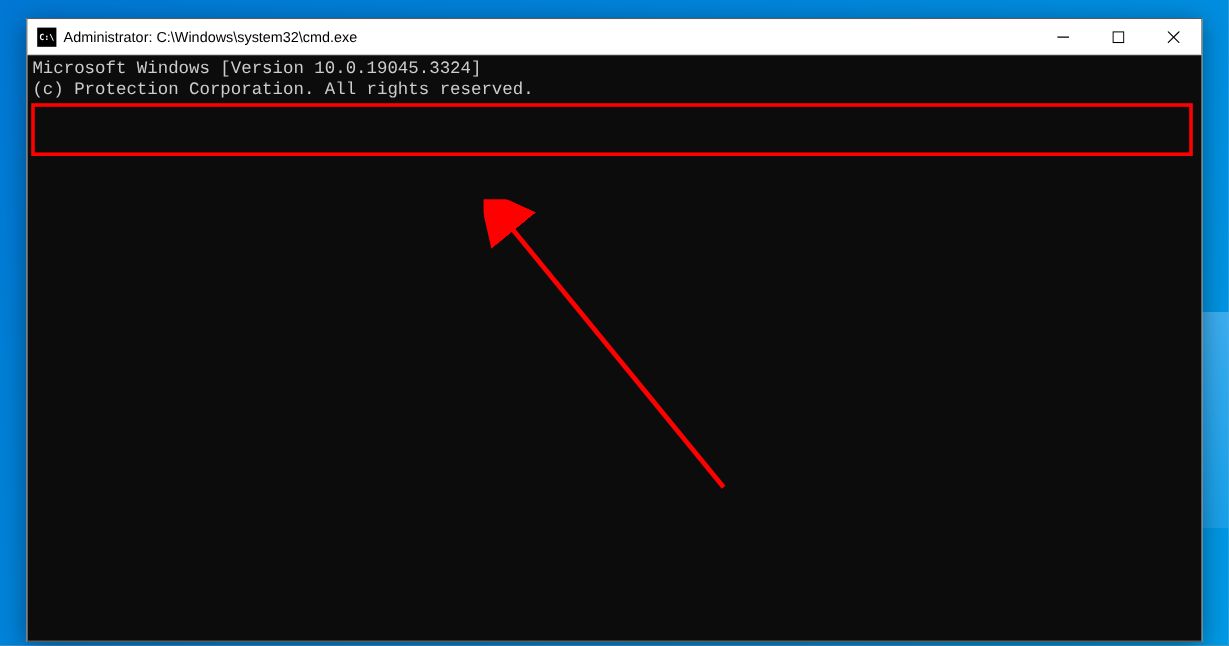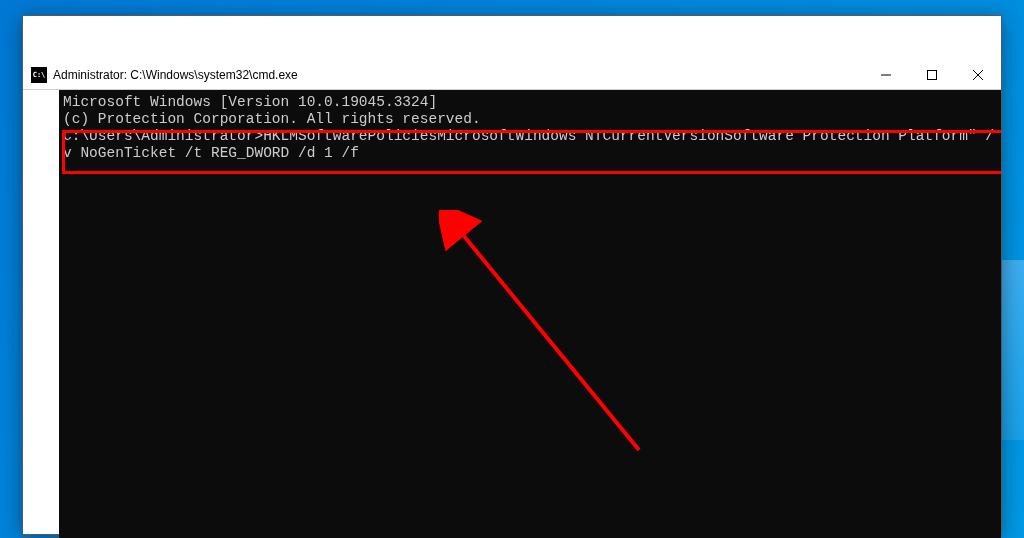--- a/index.html
+++ b/index.html
@@ -33,21 +33,20 @@
       background: #ffffff;
       border: 1px solid #5a5a5a;
       box-shadow: 0 4px 20px rgba(0,0,0,0.4);
     }
     .titlebar {
       height: 30px;
       background: #ffffff;
       display: flex;
       align-items: center;
       border-bottom: 1px solid #d0d0d0;
-      margin-top: 44px;
     }
     .titlebar-icon {
       width: 16px;
       height: 16px;
       margin-left: 8px;
       margin-right: 6px;
       background: #000;
       position: relative;
       display: flex;
       align-items: center;
@@ -80,21 +79,20 @@
     .terminal {
       background: #0c0c0c;
       height: calc(100% - 30px);
       padding: 4px 0px 0 4px;
       font-family: Consolas, "Courier New", monospace;
       font-size: 14.5px;
       line-height: 17px;
       color: #cccccc;
       position: relative;
       overflow: hidden;
-      margin-left: 36px;
     }
     .terminal-line {
       white-space: pre-wrap;
       word-break: break-all;
     }
     .highlight-box {
       position: absolute;
       border: 3px solid #ff0000;
       background: transparent;
       pointer-events: none;
@@ -136,21 +134,20 @@
             <line x1="0" y1="0" x2="10" y2="10"></line>
             <line x1="10" y1="0" x2="0" y2="10"></line>
           </svg>
       </div>
     </div>
   </div>
   <div class="terminal">
     <div class="terminal-line">Microsoft Windows [Version 10.0.19045.3324]</div>
     <div class="terminal-line">(c) Protection Corporation. All rights reserved.</div>
     <div class="terminal-line"></div>
-    <div class="terminal-line">C:\Users\Administrator&gt;HKLMSoftwarePoliciesMicrosoftWindows NTCurrentVersionSoftware Protection Platform" /v NoGenTicket /t REG_DWORD /d 1 /f</div>
 
     <div class="highlight-box" style="left:3px; top:40px; width:968px; height:44px;"></div>
 
     <svg class="annotation-arrow" style="left:380px; top:120px; width:220px; height:250px;" viewBox="0 0 220 250">
       <defs>
         <marker id="arrowhead" markerWidth="12" markerHeight="12" refX="2" refY="6" orient="auto">
           <polygon points="0 0, 12 6, 0 12" fill="#ff0000"></polygon>
         </marker>
       </defs>
       <line x1="200" y1="240" x2="20" y2="20" stroke="#ff0000" stroke-width="4" marker-end="url(#arrowhead)"></line>

